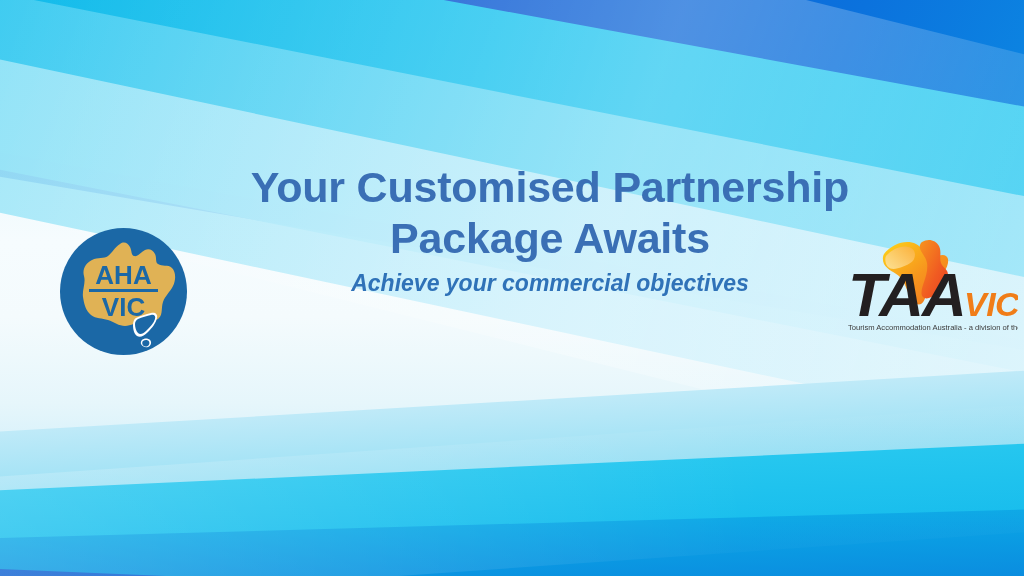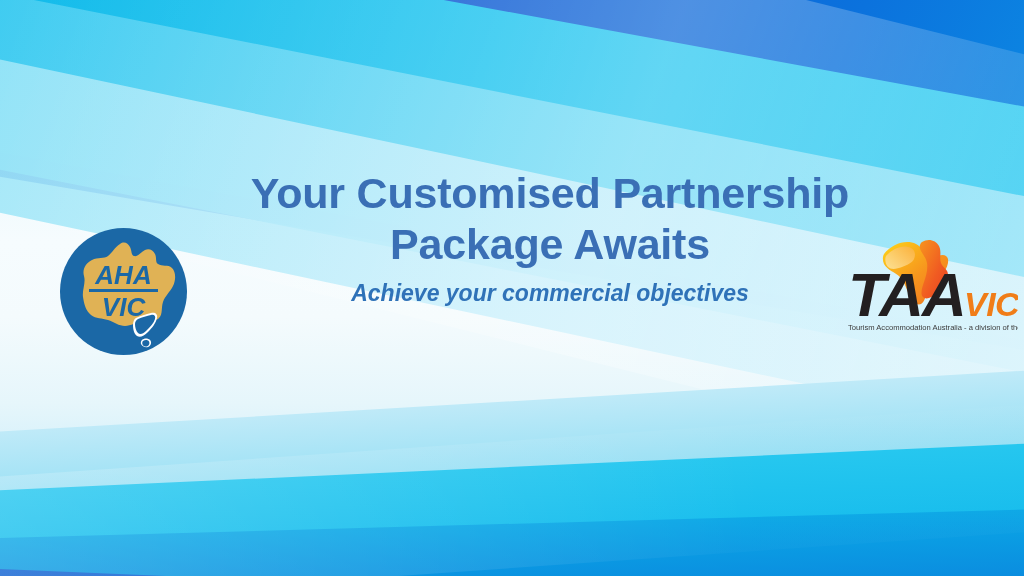--- a/index.html
+++ b/index.html
@@ -149,40 +149,39 @@
     top: 158px;
     width: 700px;
     text-align: center;
     z-index: 5;
   }
   .headline {
     font-size: 43px;
     font-weight: bold;
     line-height: 1.18;
     letter-spacing: -0.2px;
-    margin: 10px;
+    margin: 4px;
   }
   .subline {
     margin: 6px 0 0 0;
     font-size: 23px;
     font-weight: bold;
     font-style: italic;
     line-height: 1.3;
   }
   .subline span { display: block; }
 
   
   #aha-logo {
     position: absolute;
     left: 60px;
     top: 228px;
     width: 127px;
     height: 127px;
     z-index: 6;
-    font-style: italic;
   }
   #aha-logo svg { display: block; }
 
   
   #taa-logo {
     position: absolute;
     left: 846px;
     top: 234px;
     width: 172px;
     height: 112px;

